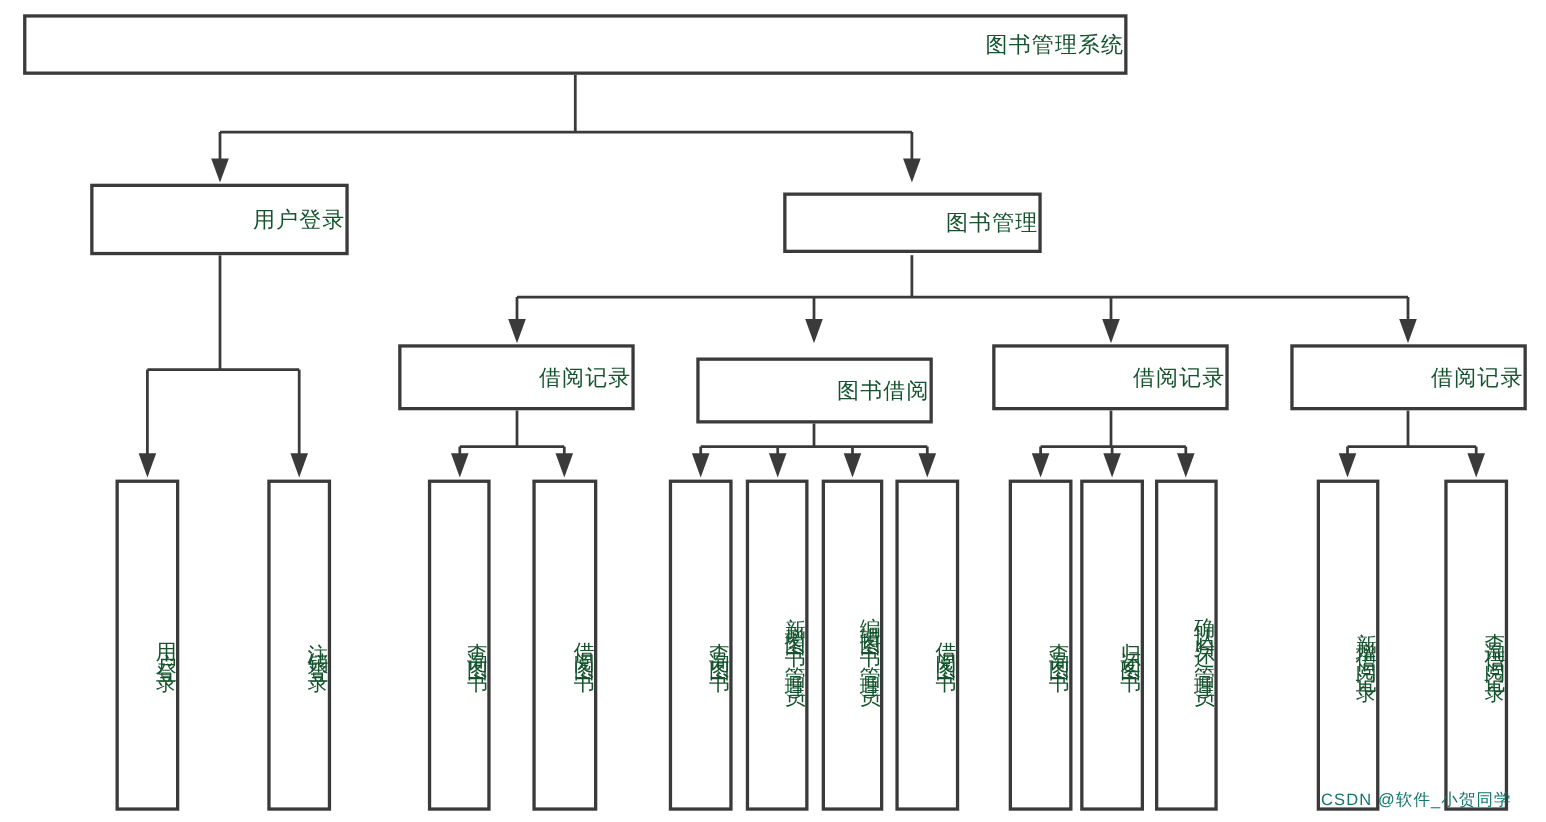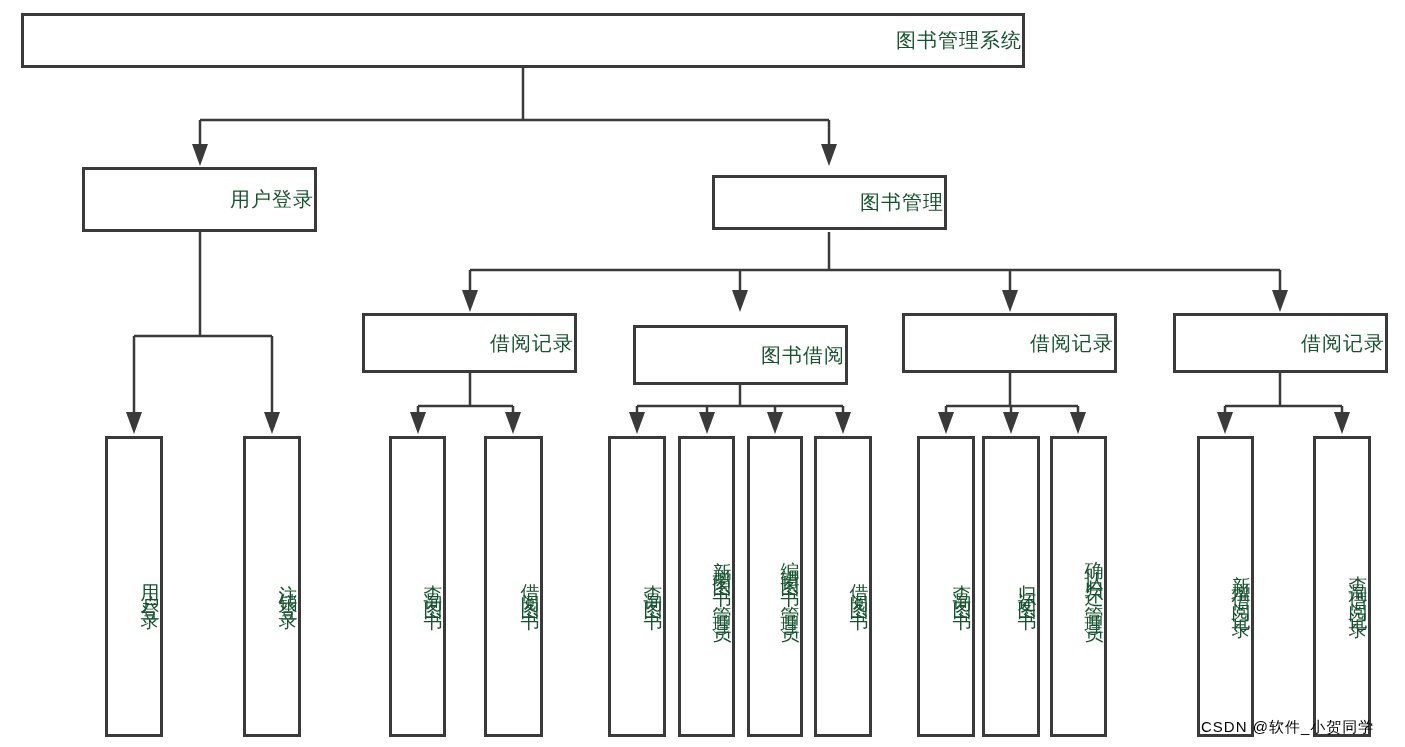--- a/index.html
+++ b/index.html
@@ -57,21 +57,21 @@
   .v9{left:917px;top:436px;width:58px;height:301px;}
   .v10{left:982px;top:436px;width:58px;height:301px;}
   .v11{left:1050px;top:436px;width:57px;height:301px;}
   .v12{left:1197px;top:436px;width:57px;height:301px;}
   .v13{left:1313px;top:436px;width:58px;height:301px;}
   .watermark{
     position:absolute;
     left:1201px;top:718px;
     z-index:3;
     font-size:15px;
-    color:#000000;
+    color:#0f766e;
     letter-spacing:1px;
     white-space:nowrap;
   }
 </style>
 </head>
 <body>
 
 <div id="stage">
 
   <svg class="wires" width="1405" height="747" viewBox="0 0 1405 747" fill="none" stroke="#3a3a3a" stroke-width="2.5">

